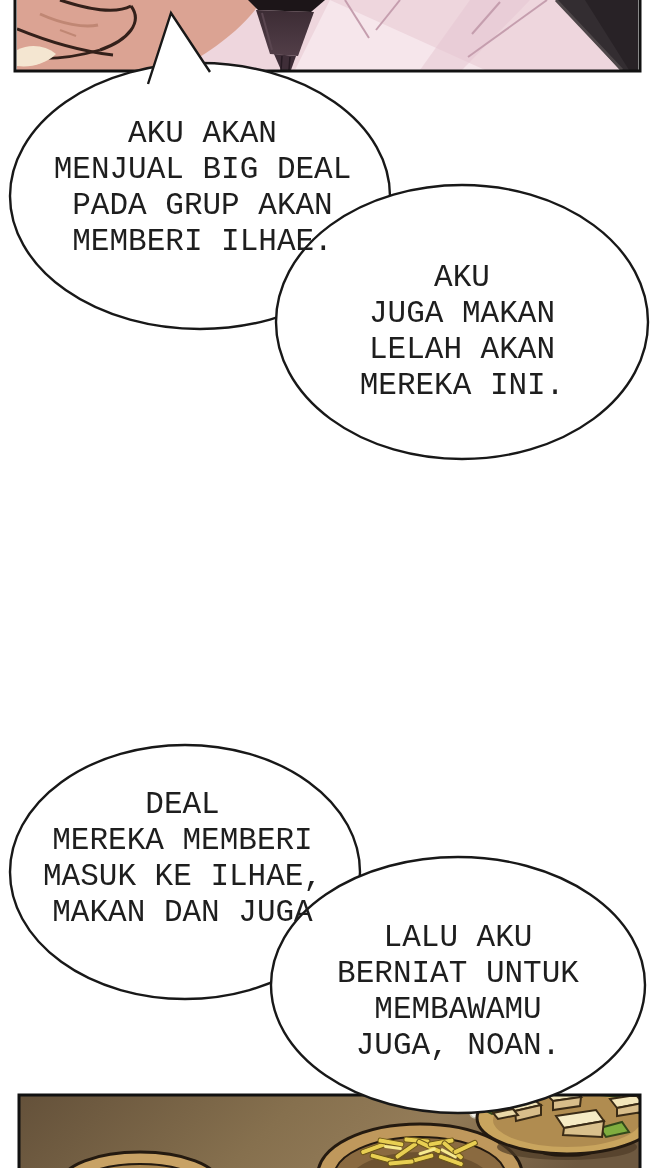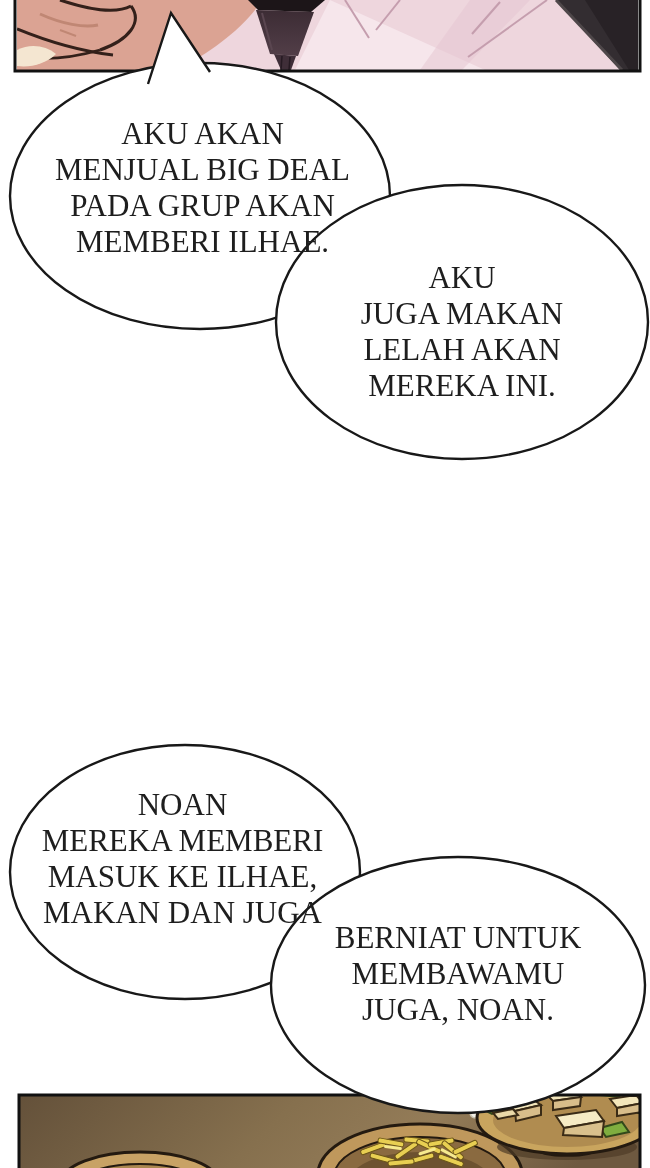--- a/index.html
+++ b/index.html
@@ -1,21 +1,21 @@
 <!DOCTYPE html>
 <html><head>
 <meta charset="utf-8">
 <style>
   html,body{margin:0;padding:0;background:#ffffff;}
   .page{
     position:relative;
     width:650px;height:1168px;
     background:#ffffff;
     overflow:hidden;
-    font-family:Liberation Serif, serif;
+    font-family:Liberation Mono, monospace;
   }
   .art{position:absolute;left:0;top:0;}
   .btext{
     position:absolute;
     text-align:center;
     font-size:31px;
     line-height:36px;
     color:#1e1e1e;
     letter-spacing:0px;
     white-space:nowrap;
@@ -165,25 +165,26 @@
   </div>
 
   <div class="btext bt2">
     <div>AKU</div>
     <div>JUGA MAKAN</div>
     <div>LELAH AKAN</div>
     <div>MEREKA INI.</div>
   </div>
 
   <div class="btext bt3">
-    <div>NOAN</div>
+    <div>DEAL</div>
     <div>MEREKA MEMBERI</div>
     <div>MASUK KE ILHAE,</div>
     <div>MAKAN DAN JUGA</div>
   </div>
 
   <div class="btext bt4">
+    <div>LALU AKU</div>
     <div>BERNIAT UNTUK</div>
     <div>MEMBAWAMU</div>
     <div>JUGA, NOAN.</div>
   </div>
 
 </div>
 
 </body></html>

